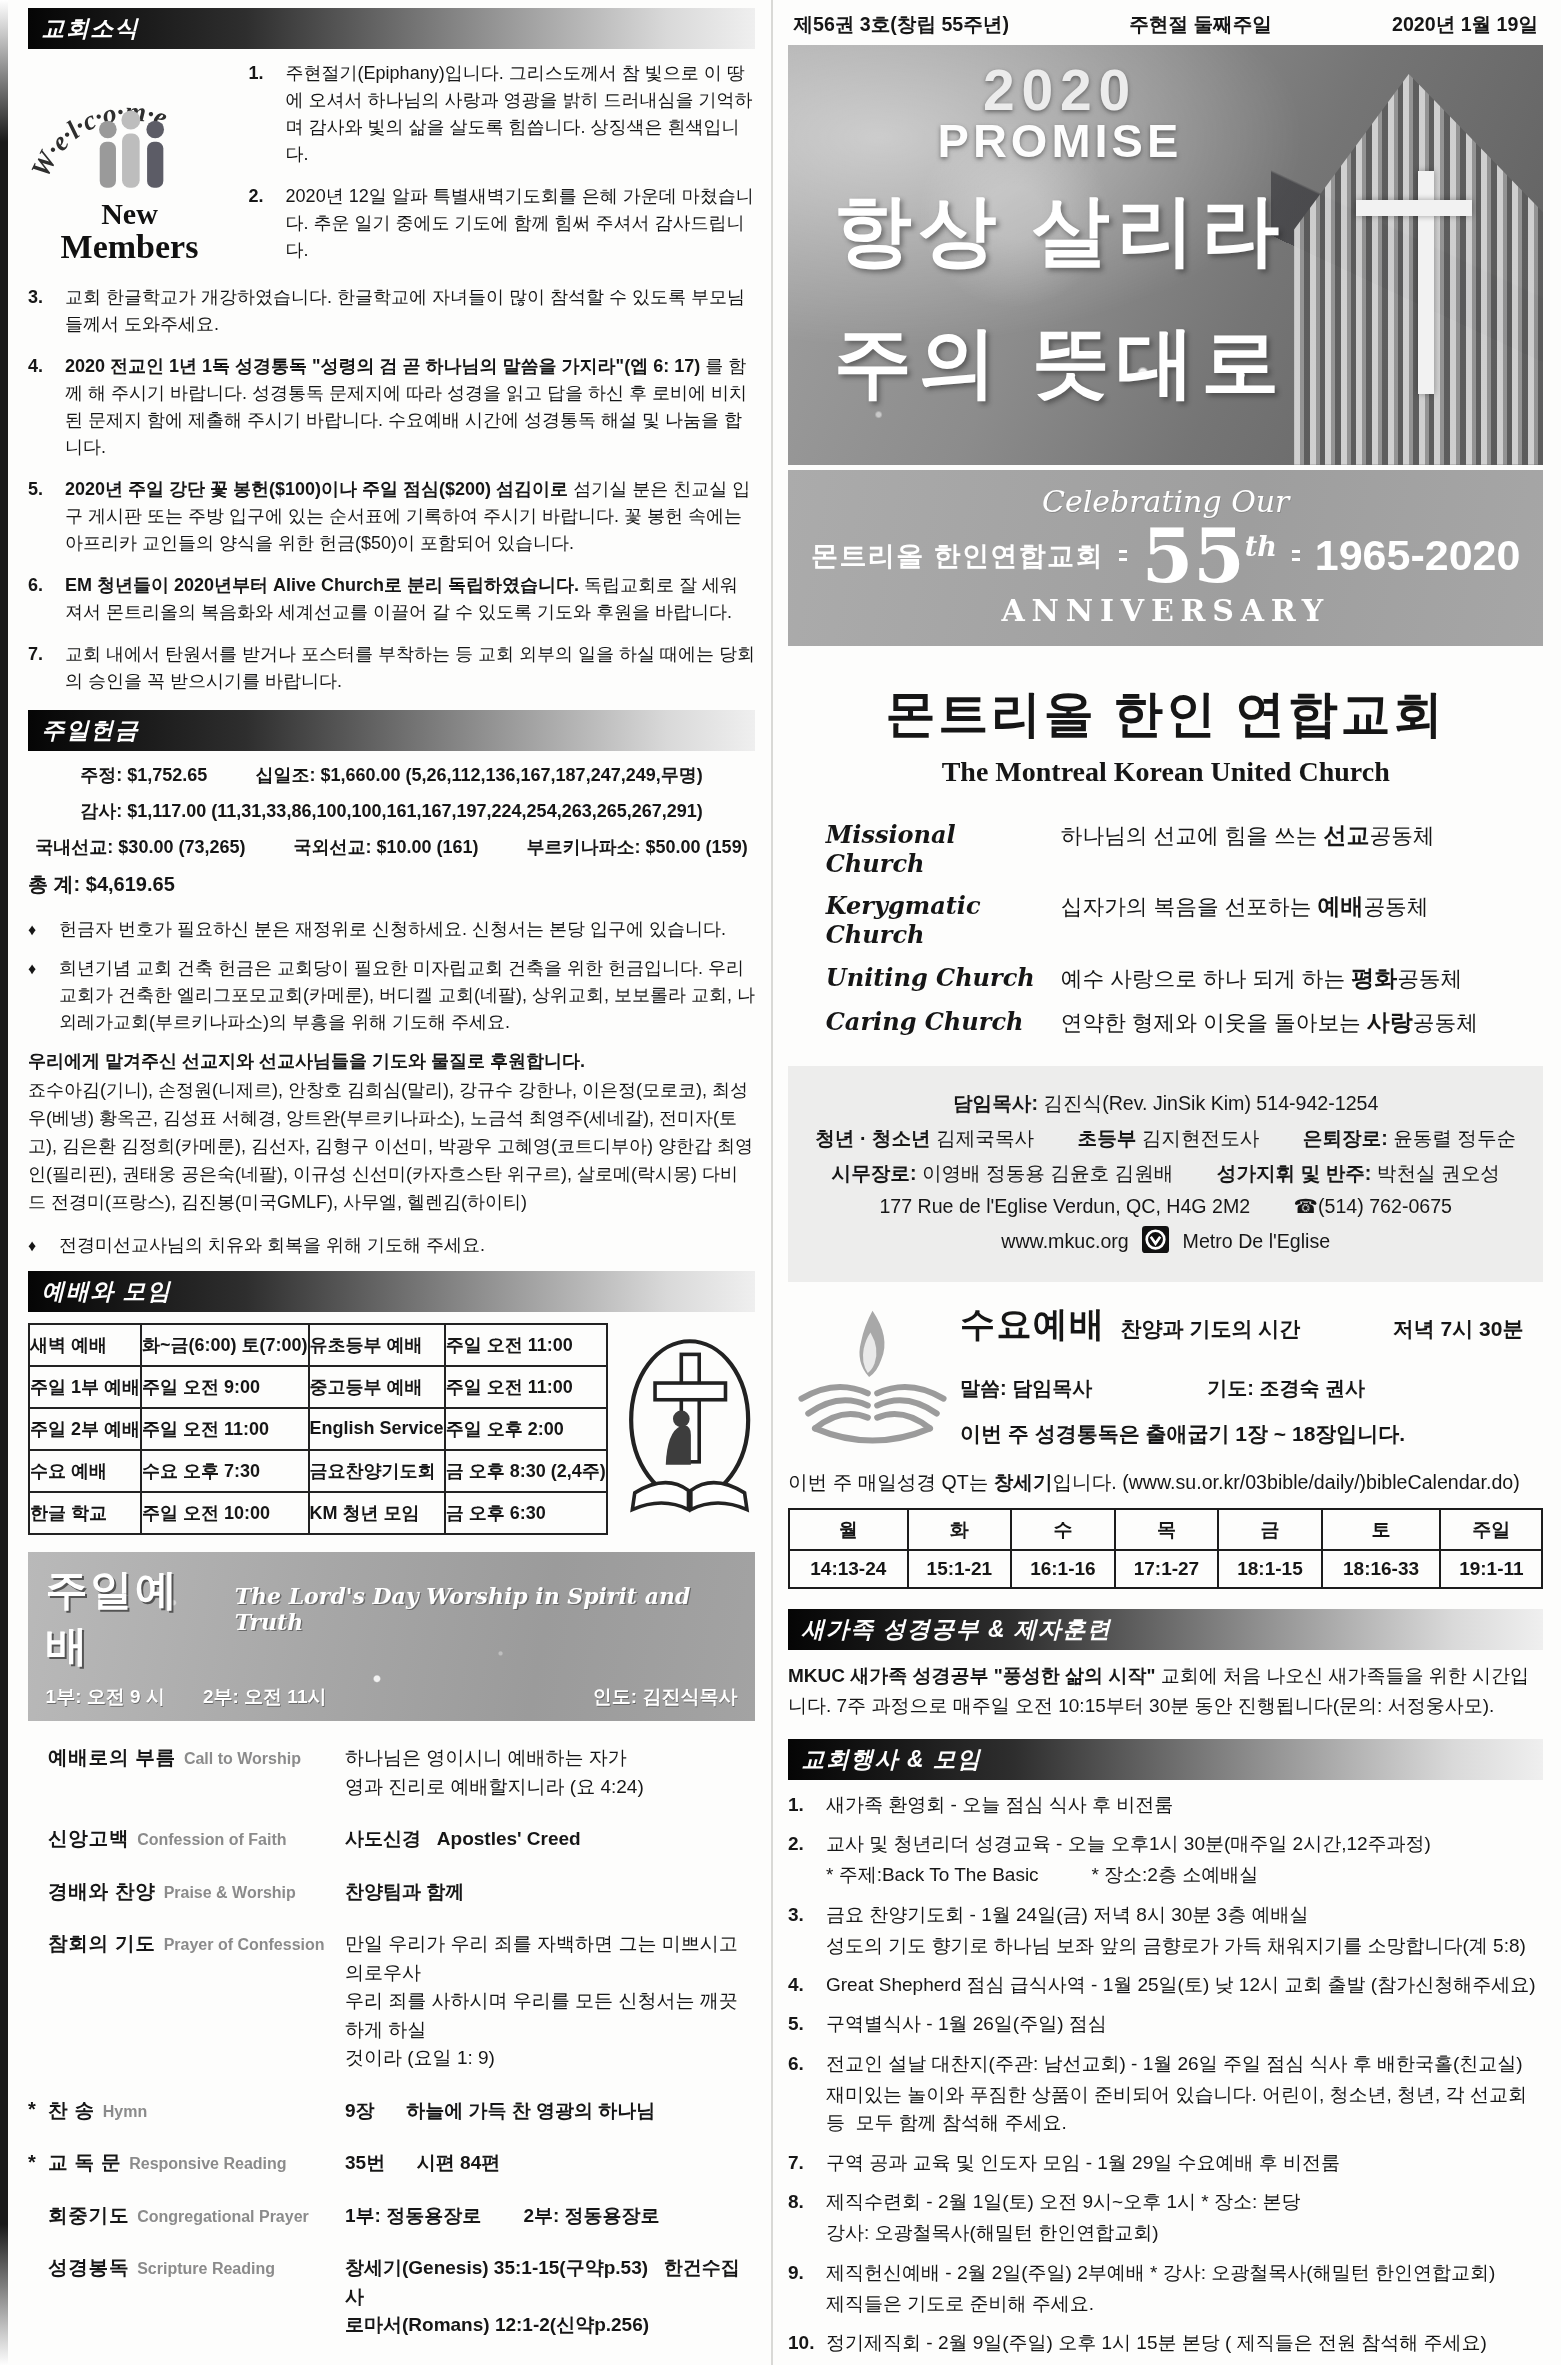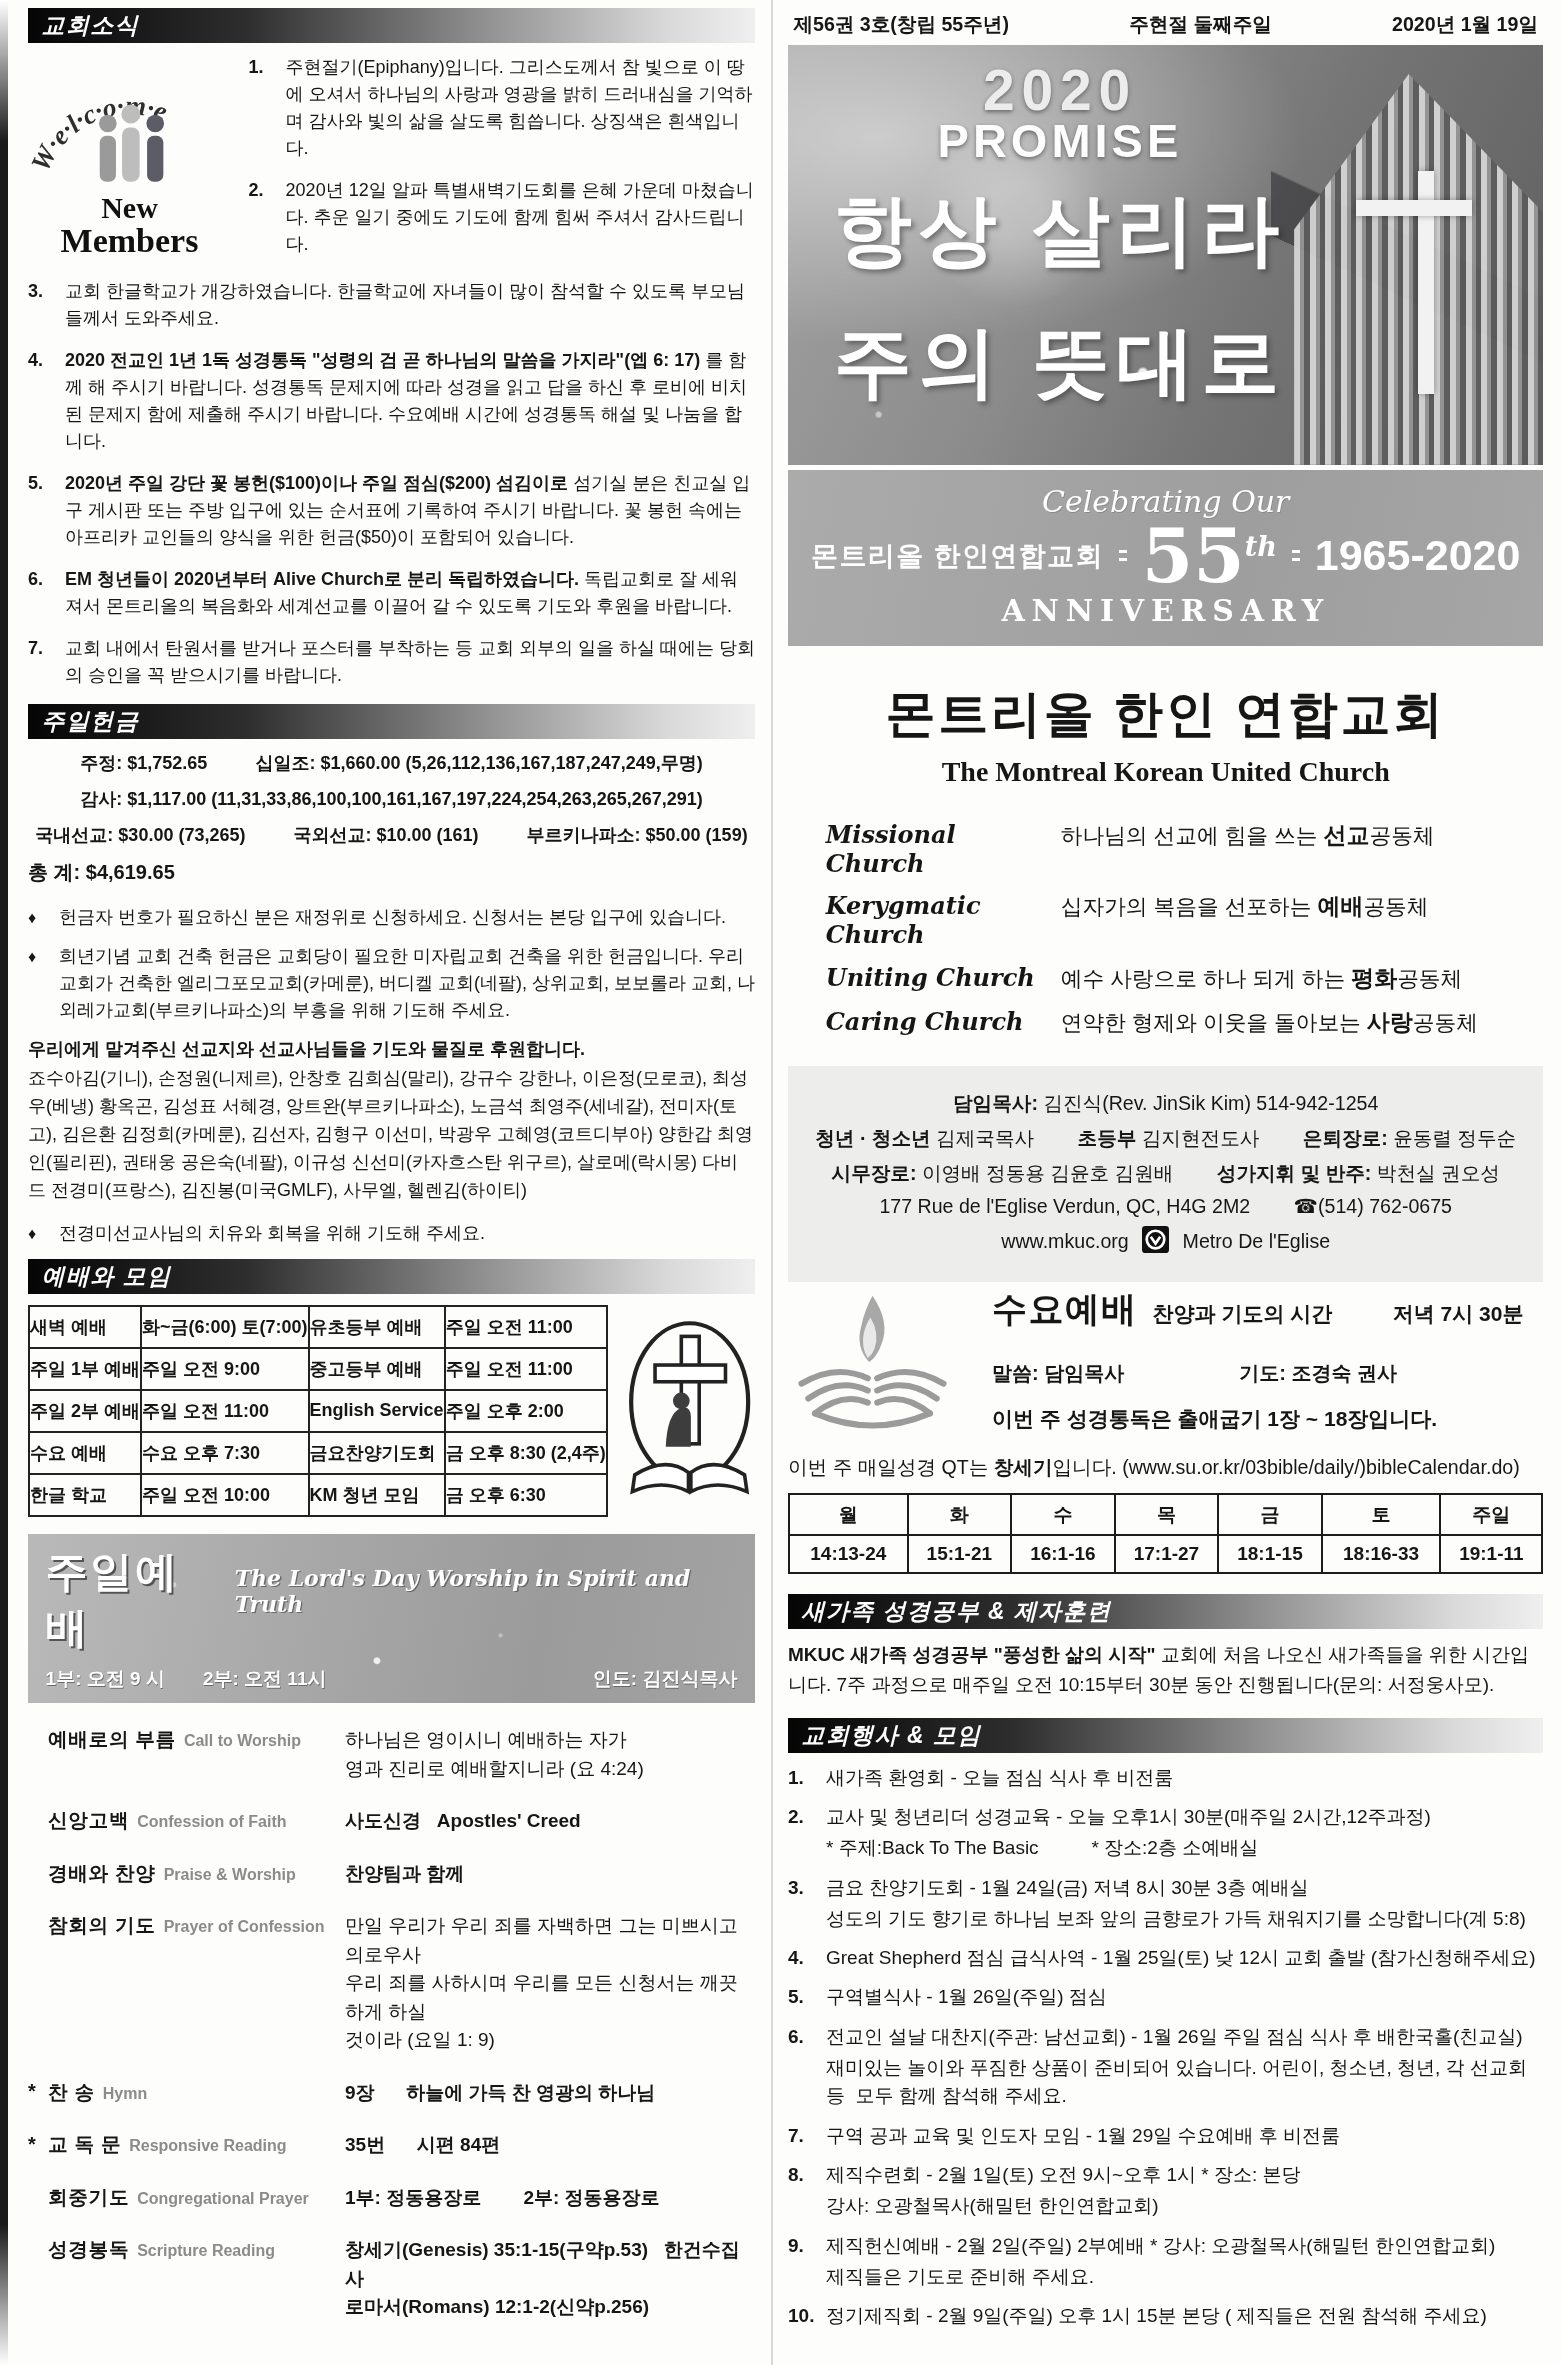--- a/index.html
+++ b/index.html
@@ -9,21 +9,21 @@
     font-family:"Liberation Sans", sans-serif; display:flex; overflow:hidden;
   }
   .scan-edge { flex:0 0 8px; background:linear-gradient(#fff 0%, #1a1a1a 6%, #1a1a1a 94%, #fff 100%); }
   .page { height:2366px; overflow:hidden; }
   .page.left  { flex:0 0 763px; padding:8px 16px 0 20px; }
   .fold { flex:0 0 2px; background:#d9d9d6; }
   .page.right { flex:1; padding:9.5px 17.6px 0 15px; }
 
   
   .secbar {
-    height:35px; margin:0 0 10.8px 0; padding:0 13.5px;
+    height:41px; margin:0 0 10.8px 0; padding:0 13.5px;
     background:linear-gradient(90deg,#050505 0%,#2e2e2e 30%,#8e8e8e 62%,#d9d9d9 88%,#efefef 100%);
     color:#fff; font-weight:bold; font-style:italic; font-size:23px; letter-spacing:1.4px;
     display:flex; align-items:center;
   }
 
   
   .news-top { display:flex; gap:17.6px; margin-bottom:5.4px; }
   .welcome-logo { flex:0 0 203px; text-align:center; padding-top:6.8px; }
   .welcome-logo .nm { font-family:"Liberation Serif", serif; font-weight:bold; line-height:1.05; color:#111; }
   .welcome-logo .nm1 { font-size:30px; }
@@ -123,21 +123,21 @@
   .id-en { flex:0 0 223px; font-family:"DejaVu Serif", serif; font-style:italic; font-weight:bold; font-size:24px; }
   .id-kr { font-size:21.7px; font-weight:500; margin-left:12px; white-space:nowrap; }
   .id-kw { font-size:23px; font-weight:900; }
 
   .contact { background:#ededec; margin-top:28px; padding:16px 17.6px; text-align:center; }
   .contact .row { font-size:19.6px; margin:8px 0; }
   .contact .b { font-weight:800; }
   .contact .gap { display:inline-block; width:38px; }
   .metro { display:inline-block; vertical-align:-5.4px; margin:0 8px; }
 
-  .wed { display:flex; align-items:flex-start; gap:35px; }
+  .wed { display:flex; align-items:flex-start; gap:3px; margin-top:15px; }
   .wed-logo { flex:0 0 169px; }
   .wed-main { flex:1; padding-top:4px; }
   .wed-row1 { display:flex; align-items:baseline; }
   .wed-title { font-size:35px; font-weight:900; letter-spacing:1.4px; }
   .wed-sub { font-size:21px; font-weight:600; margin-left:15px; }
   .wed-time { font-size:21px; font-weight:700; margin-left:auto; padding-right:20px; }
   .wed-row2 { display:flex; font-size:20px; font-weight:600; margin-top:27px; }
   .wed-row2 .pr { margin-left:115px; }
 
   .tongdok { font-size:21px; font-weight:800; margin-top:17.6px; }

